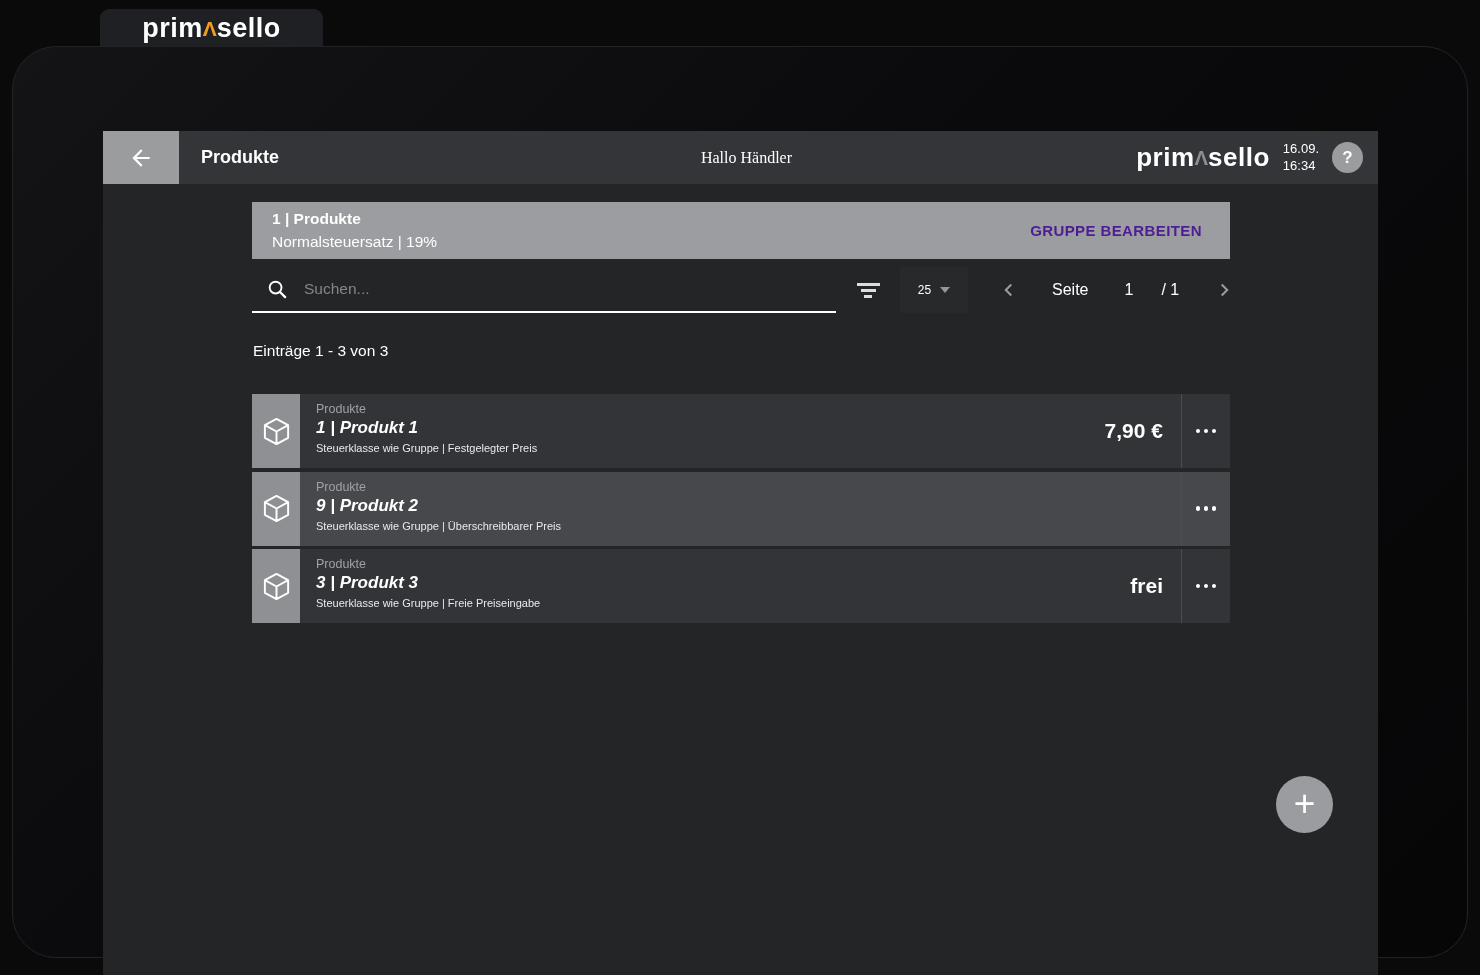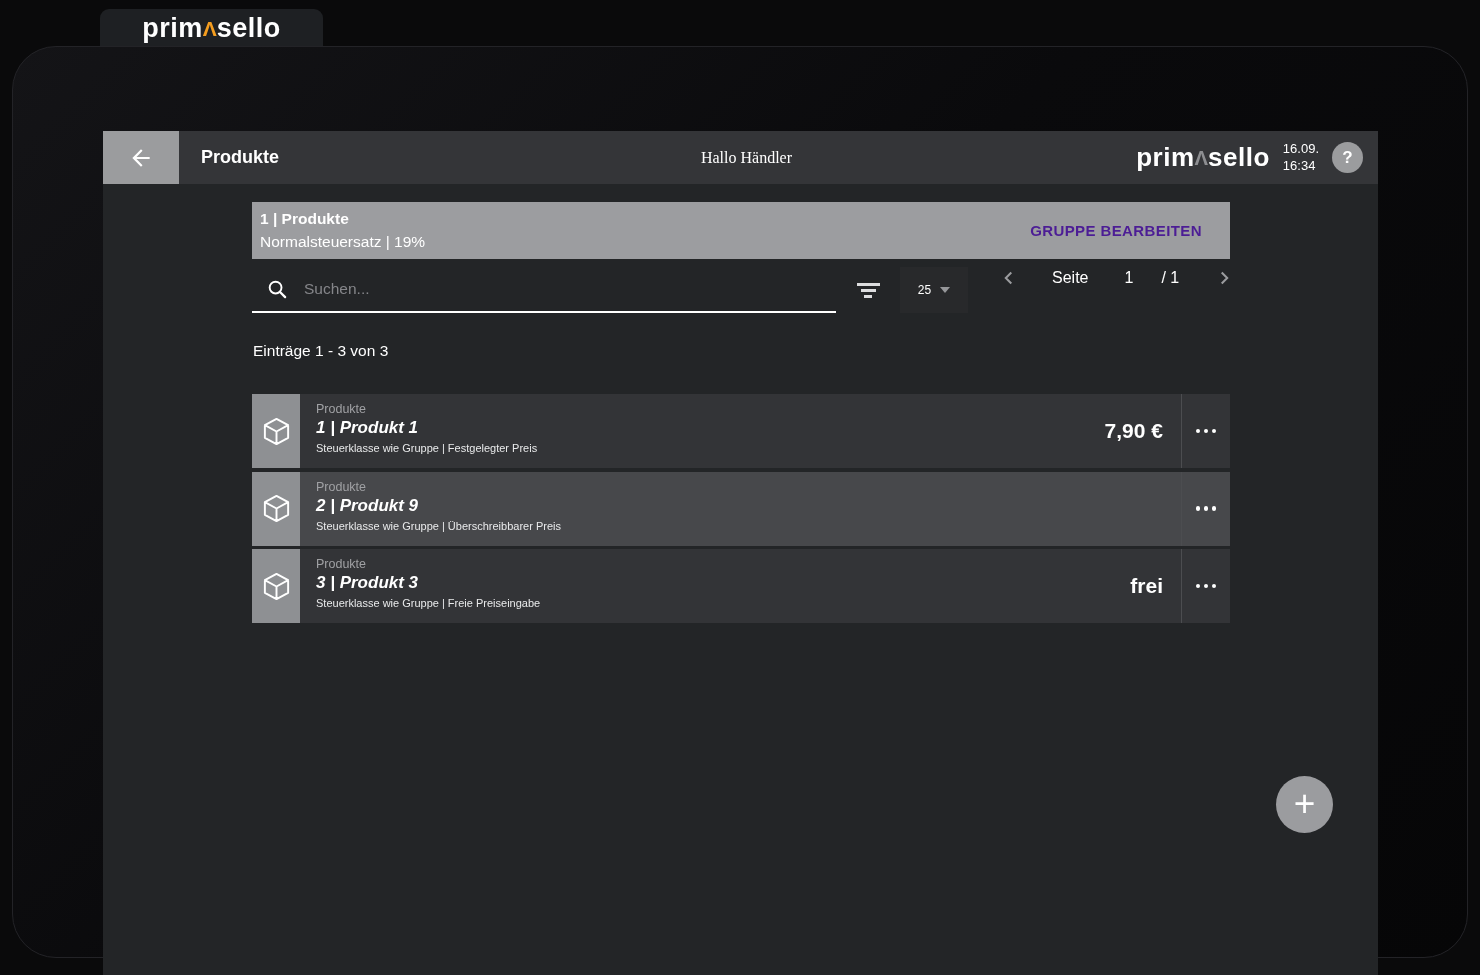--- a/index.html
+++ b/index.html
@@ -38,21 +38,21 @@
                   padding-right:15px; position:relative; }
   .header-right .logo { font-size:26px; }
   .datetime { font-size:13px; line-height:1.3; text-align:left; }
   .help-btn { width:31px; height:31px; border-radius:50%; background:#9b9c9e; border:none;
               color:#fff; font-size:17px; font-weight:bold; cursor:pointer;
               display:flex; align-items:center; justify-content:center; }
 
   
   .group-bar { position:absolute; left:149px; top:71px; width:978px; height:57px;
                background:#9c9da0; display:flex; align-items:center;
-               justify-content:space-between; padding:0 28px 0 8px; cursor:pointer; }
+               justify-content:space-between; padding:0 28px 0 20px; cursor:pointer; }
   .group-line1 { font-size:15.5px; font-weight:bold; line-height:1.45; }
   .group-line2 { font-size:15.5px; line-height:1.45; }
   .group-edit-btn { background:none; border:none; color:#4c1d95; font-size:15px;
                     font-weight:bold; letter-spacing:.4px; cursor:pointer;
                     font-family:"Liberation Sans", sans-serif; }
 
   
   .search-box { position:absolute; left:149px; top:136px; width:584px; height:46px;
                 border-bottom:2px solid #ffffff; display:flex; align-items:center;
                 gap:16px; padding-left:15px; }
@@ -65,21 +65,21 @@
   .filter-btn span { display:block; height:2.5px; background:#dcddde; margin:0 auto 3.5px; }
   .fb1 { width:23px; } .fb2 { width:15px; } .fb3 { width:8px; }
 
   .pagesize-box { position:absolute; left:797px; top:136px; width:68px; height:46px;
                   background:#28292b; border:none; cursor:pointer; color:#fff;
                   display:flex; align-items:center; justify-content:center; gap:9px; }
   .pagesize-value { font-size:12px; }
   .caret-down { width:0; height:0; border-left:5.5px solid transparent;
                 border-right:5.5px solid transparent; border-top:6.5px solid #96979a; }
 
-  .pagination { position:absolute; left:885px; top:124px; height:46px;
+  .pagination { position:absolute; left:885px; top:136px; height:46px;
                 display:flex; align-items:center; font-size:16px; }
   .chev-btn { background:none; border:none; cursor:pointer; padding:0;
               display:flex; align-items:center; }
   .chev-left  { margin-left:10px; }
   .page-word  { margin-left:32px; }
   .page-cur   { margin-left:36px; }
   .page-total { margin-left:28px; }
   .chev-right { margin-left:34px; }
 
   .entries-summary { position:absolute; left:150px; top:211px; font-size:15.5px; }
@@ -224,21 +224,21 @@
       <div class="row-icon">
         <span style="display:flex;">
           <svg width="31" height="31" viewBox="0 0 32 32">
             <path d="M16 3 L28 9.5 V22.5 L16 29 L4 22.5 V9.5 Z M4 9.5 L16 16 L28 9.5 M16 16 V29" fill="none" stroke="#ffffff" stroke-width="2" stroke-linejoin="round" stroke-linecap="round"></path>
           </svg>
         </span>
       </div>
       <div class="row-main">
         <div class="row-text">
           <div class="row-cat">Produkte</div>
-          <div class="row-title">2 | Produkt 9</div>
+          <div class="row-title">9 | Produkt 2</div>
           <div class="row-sub">Steuerklasse wie Gruppe | Überschreibbarer Preis</div>
         </div>
       </div>
       <div class="row-divider"></div>
       <button class="row-menu">
         <span class="dot"></span>
         <span class="dot"></span>
         <span class="dot"></span>
       </button>
     </div>

